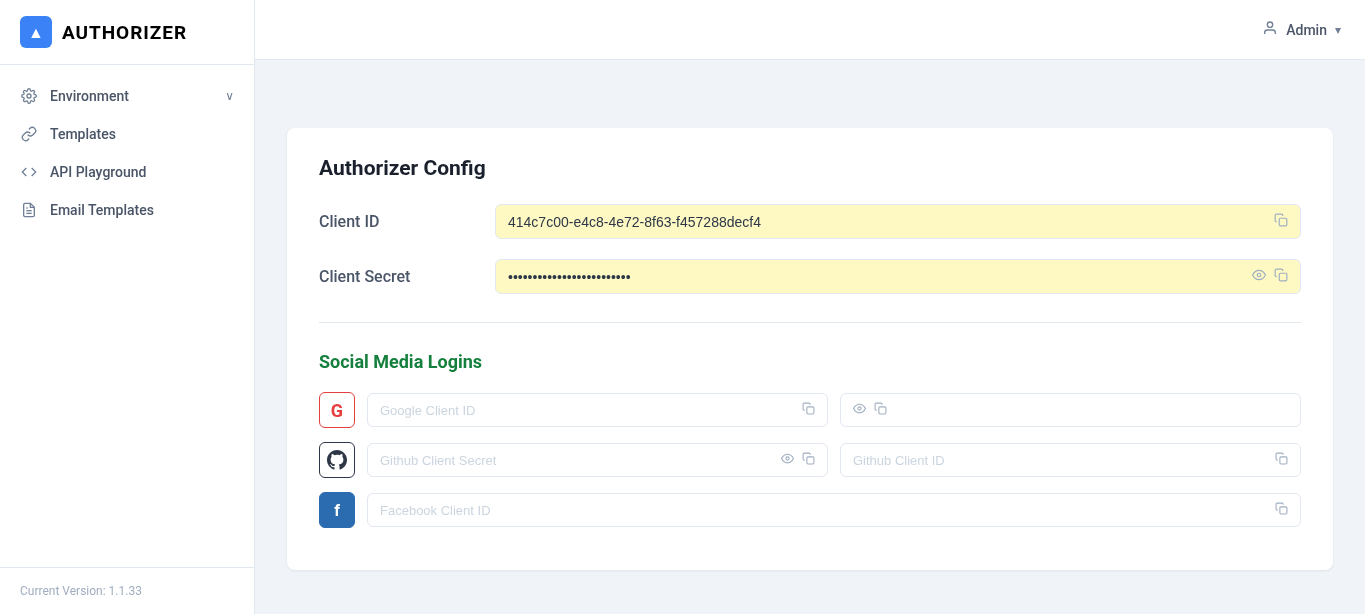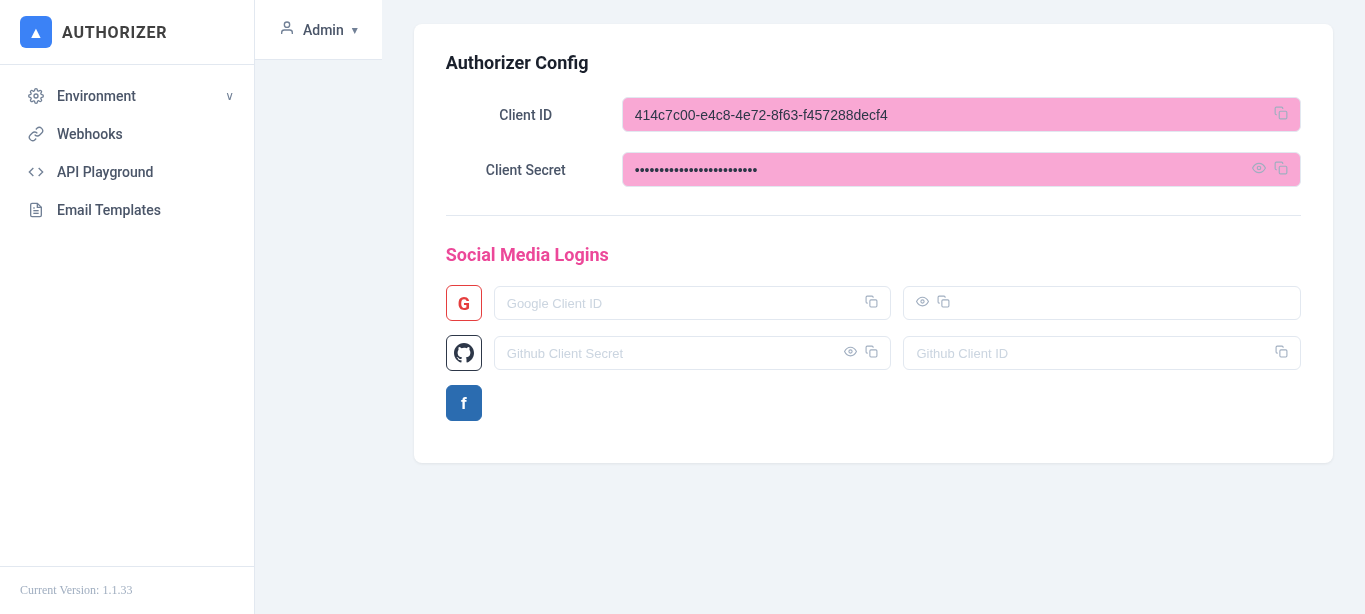--- a/index.html
+++ b/index.html
@@ -29,67 +29,67 @@
       border-radius: 6px;
       display: flex;
       align-items: center;
       justify-content: center;
       color: white;
       font-weight: bold;
       font-size: 16px;
     }
     .logo-text {
       font-weight: 700;
-      font-size: 16px;
-      color: #404040;
+      font-size: 19px;
+      color: #000000;
       letter-spacing: 0.05em;
     }
     .sidebar-nav {
       flex: 1;
       padding: 12px 0;
     }
     .nav-item {
       display: flex;
       align-items: center;
       gap: 12px;
       padding: 10px 20px;
       cursor: pointer;
       color: #4a5568;
       font-size: 14px;
       font-weight: 500;
       transition: background 0.15s;
-      margin-left: 7px;
     }
     .nav-item-icon {
       width: 18px;
       height: 18px;
       display: flex;
       align-items: center;
       justify-content: center;
       flex-shrink: 0;
       color: #718096;
     }
     .nav-item .chevron {
       margin-left: auto;
       font-size: 12px;
       color: #718096;
     }
     .sidebar-footer {
       padding: 16px 20px;
       border-top: 1px solid #e2e8f0;
       font-size: 12px;
       color: #a0aec0;
-      font-family: Liberation Serif, serif;
     }
 
     
     .main-wrapper {
       flex: 1;
       display: flex;
+      flex-direction: column;
       overflow: hidden;
+      gap: 44px;
     }
     .header {
       background: #fff;
       border-bottom: 1px solid #e2e8f0;
       padding: 0 24px;
       height: 60px;
       display: flex;
       align-items: center;
       justify-content: flex-end;
     }
@@ -114,49 +114,48 @@
       background: #f0f4f8;
     }
     .content-card {
       background: #fff;
       border-radius: 8px;
       padding: 28px 32px;
       box-shadow: 0 1px 3px rgba(0,0,0,0.07);
     }
 
     .section-title {
-      font-size: 18px;
+      font-size: 21px;
       font-weight: 700;
       color: #1a202c;
       margin-bottom: 24px;
     }
 
     
     .field-row {
       display: flex;
       align-items: center;
       margin-bottom: 20px;
       gap: 16px;
     }
     .field-label {
       width: 160px;
       min-width: 160px;
-      font-size: 14px;
+      font-size: 16px;
       color: #4a5568;
       font-weight: 500;
-      text-align: center;
     }
     .field-input-wrap {
       flex: 1;
       position: relative;
       display: flex;
       align-items: center;
       border: 1px solid #e2e8f0;
       border-radius: 6px;
-      background: #f9a8d4;
+      background: #fef9c3;
       padding: 8px 12px;
       gap: 8px;
     }
     .field-input-wrap input {
       flex: 1;
       border: none;
       outline: none;
       font-size: 14px;
       color: #2d3748;
       background: transparent;
@@ -176,21 +175,21 @@
     .divider {
       border: none;
       border-top: 1px solid #e2e8f0;
       margin: 28px 0;
     }
 
     
     .social-section-title {
       font-size: 18px;
       font-weight: 700;
-      color: #ec4899;
+      color: #15803d;
       margin-bottom: 20px;
     }
 
     .social-row {
       display: flex;
       align-items: center;
       margin-bottom: 14px;
       gap: 12px;
     }
     .social-logo {
@@ -276,21 +275,21 @@
     </div>
 
 
     <div class="nav-item">
       <span class="nav-item-icon">
         <svg width="16" height="16" viewBox="0 0 24 24" fill="none" stroke="currentColor" stroke-width="2">
             <path d="M10 13a5 5 0 0 0 7.54.54l3-3a5 5 0 0 0-7.07-7.07l-1.72 1.71"></path>
             <path d="M14 11a5 5 0 0 0-7.54-.54l-3 3a5 5 0 0 0 7.07 7.07l1.71-1.71"></path>
           </svg>
       </span>
-      <span>Webhooks</span>
+      <span>Templates</span>
     </div>
 
     <div class="nav-item">
       <span class="nav-item-icon">
         <svg width="16" height="16" viewBox="0 0 24 24" fill="none" stroke="currentColor" stroke-width="2">
             <polyline points="16 18 22 12 16 6"></polyline>
             <polyline points="8 6 2 12 8 18"></polyline>
           </svg>
       </span>
       <span>API Playground</span>
@@ -431,19 +430,28 @@
                     <path d="M5 15H4a2 2 0 0 1-2-2V4a2 2 0 0 1 2-2h9a2 2 0 0 1 2 2v1"></path>
                   </svg>
               </span>
             </div>
           </div>
         </div>
 
         <div class="social-row">
           <div class="social-logo facebook">f</div>
           <div class="social-fields">
+            <div class="social-field-wrap">
+              <input type="text" placeholder="Facebook Client ID" style="">
+              <span class="copy-icon">
+                <svg width="13" height="13" viewBox="0 0 24 24" fill="none" stroke="currentColor" stroke-width="2">
+                    <rect x="9" y="9" width="13" height="13" rx="2" ry="2"></rect>
+                    <path d="M5 15H4a2 2 0 0 1-2-2V4a2 2 0 0 1 2-2h9a2 2 0 0 1 2 2v1"></path>
+                  </svg>
+              </span>
+            </div>
           </div>
         </div>
 
       </div>
     </div>
   </main>
 </div>
 
 </body></html>

